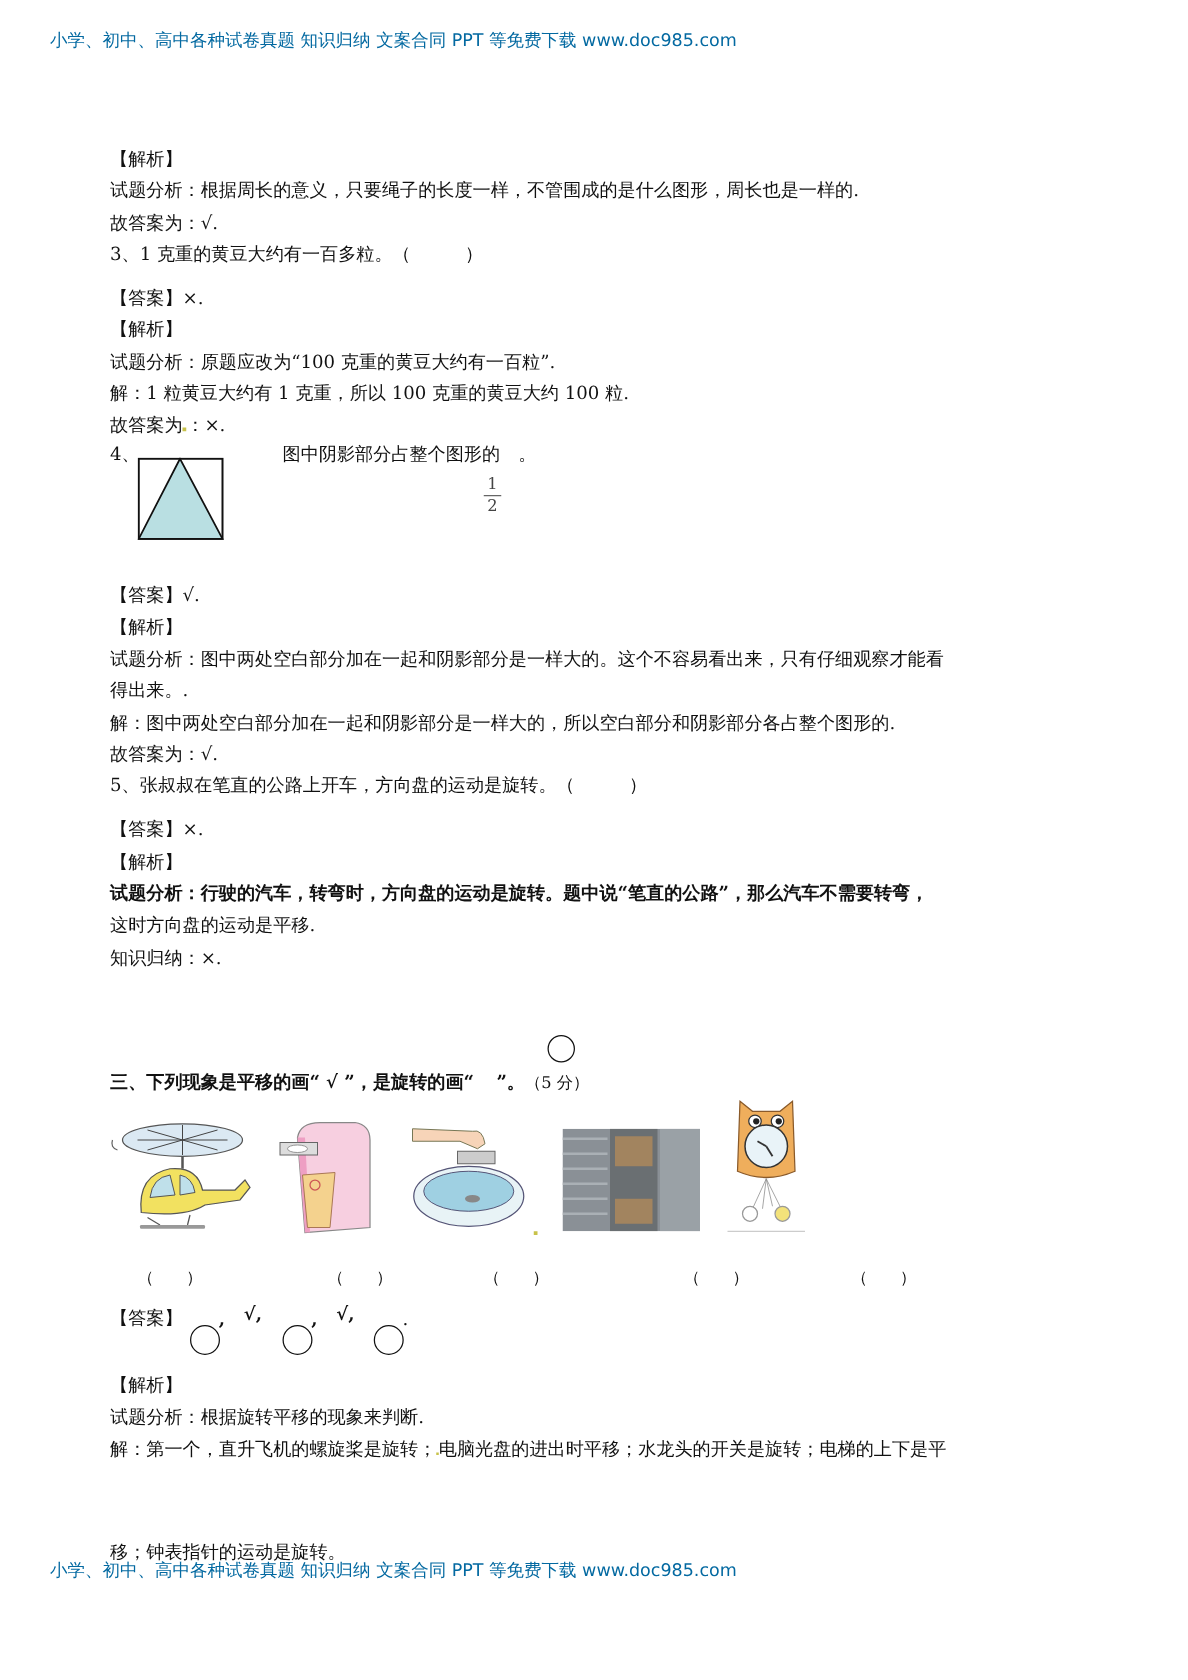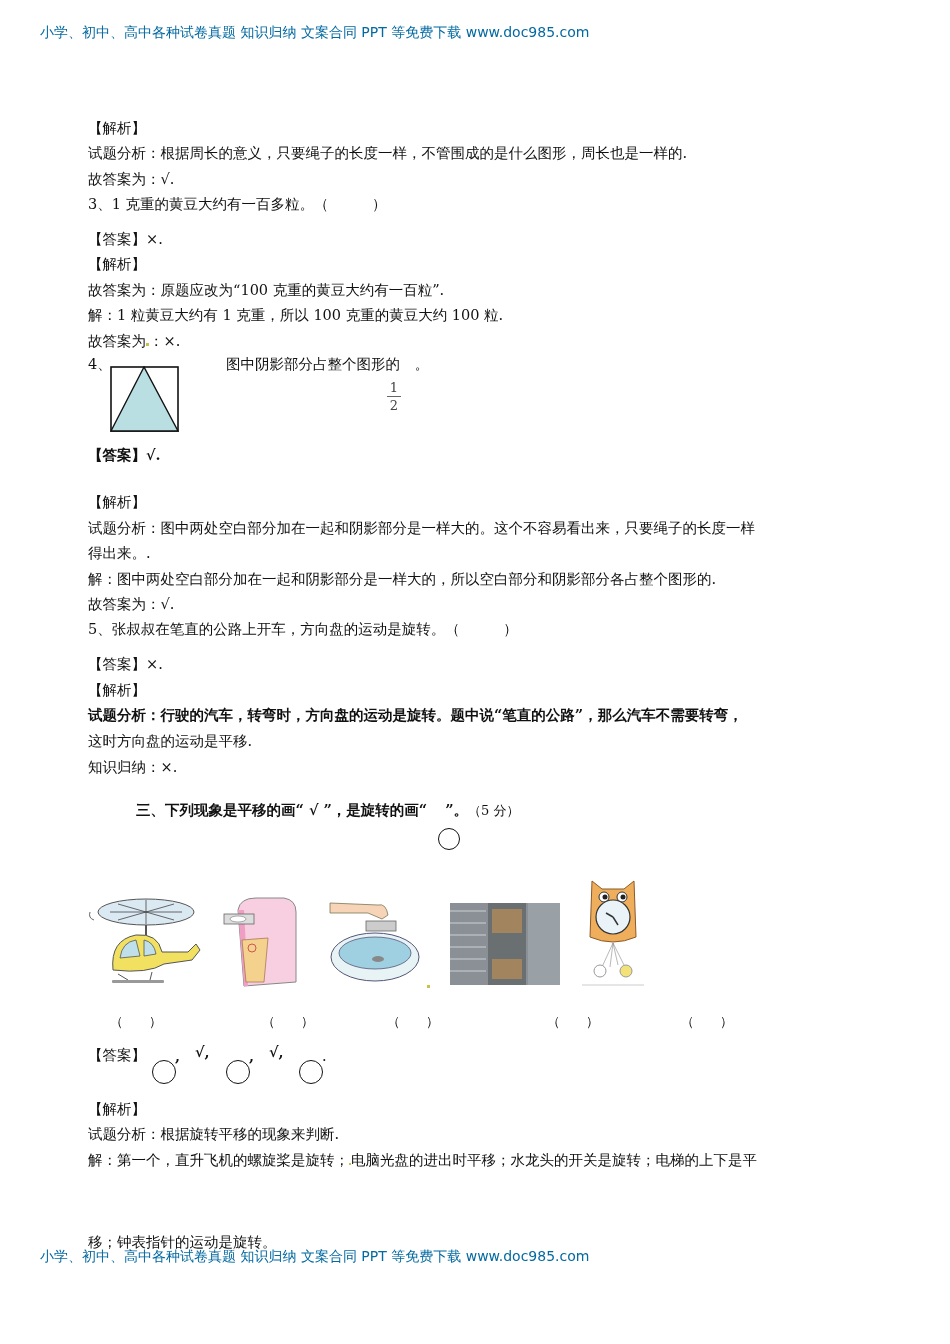--- a/index.html
+++ b/index.html
@@ -21,58 +21,58 @@
 
 <div class="abs ln" style="top:118px;">【解析】</div>
 <div class="abs ln" style="top:143px;">试题分析：根据周长的意义，只要绳子的长度一样，不管围成的是什么图形，周长也是一样的.</div>
 <div class="abs ln" style="top:169px;">故答案为：√.</div>
 
 <div class="abs ln" style="top:194px;">3、1 克重的黄豆大约有一百多粒。（　　　）</div>
 <div class="abs ln" style="top:229px;">
   <span>【答案】</span><span>×.</span>
 </div>
 <div class="abs ln" style="top:254px;">【解析】</div>
-<div class="abs ln" style="top:280px;">故答案为：原题应改为“100 克重的黄豆大约有一百粒”.</div>
+<div class="abs ln" style="top:280px;">试题分析：原题应改为“100 克重的黄豆大约有一百粒”.</div>
 <div class="abs ln" style="top:305px;">解：1 粒黄豆大约有 1 克重，所以 100 克重的黄豆大约 100 粒.</div>
 <div class="abs ln" style="top:331px;">
   <span>故答案为</span><span class="hl"></span><span>：×.</span>
 </div>
 
 <div class="abs ln" style="top:354px;">4、</div>
 <div class="abs ln" style="top:354px; left:188px;margin-left:38px;">图中阴影部分占整个图形的　。</div>
 <div class="abs" style="left:110px; top:366px;">
   <svg width="70" height="66" viewBox="0 0 70 66">
     <rect x="1" y="1" width="67" height="64" fill="#fff" stroke="#111" stroke-width="1.6"></rect>
     <polygon points="34,1 1,65 68,65" fill="#b9dfe2" stroke="#111" stroke-width="1.4"></polygon>
   </svg>
 </div>
 <div class="abs" style="left:387px; top:380px; width:14px; text-align:center; font-size:13px; color:#444;">
   <div>1</div>
   <div style="border-top:1px solid #666; margin:1px 0;"></div>
   <div>2</div>
 </div>
-<div class="abs ln" style="top:445px;font-weight:bold;">
+<div class="abs ln" style="top:467px;">
   <span>【答案】</span><span>√.</span>
 </div>
 <div class="abs ln" style="top:492px;">【解析】</div>
-<div class="abs ln" style="top:518px;">试题分析：图中两处空白部分加在一起和阴影部分是一样大的。这个不容易看出来，只要绳子的长度一样</div>
+<div class="abs ln" style="top:518px;">试题分析：图中两处空白部分加在一起和阴影部分是一样大的。这个不容易看出来，只有仔细观察才能看</div>
 <div class="abs ln" style="top:543px;">得出来。.</div>
 <div class="abs ln" style="top:569px;">解：图中两处空白部分加在一起和阴影部分是一样大的，所以空白部分和阴影部分各占整个图形的.</div>
 <div class="abs ln" style="top:594px;">故答案为：√.</div>
 
 <div class="abs ln" style="top:619px;">5、张叔叔在笔直的公路上开车，方向盘的运动是旋转。（　　　）</div>
 <div class="abs ln" style="top:654px;">
   <span>【答案】</span><span>×.</span>
 </div>
 <div class="abs ln" style="top:680px;">【解析】</div>
 <div class="abs ln" style="top:705px;font-weight:bold;">试题分析：行驶的汽车，转弯时，方向盘的运动是旋转。题中说“笔直的公路”，那么汽车不需要转弯，</div>
 <div class="abs ln" style="top:731px;">这时方向盘的运动是平移.</div>
 <div class="abs ln" style="top:757px;">知识归纳：×.</div>
 
-<div class="abs ln bold" style="top:800px;margin-left:48px;">
+<div class="abs ln bold" style="top:856px;">
   <span>三、下列现象是平移的画“ √ ”，是旋转的画“</span><span style="display:inline-block; width:18px;"></span><span>”。</span><span style="font-weight:normal; font-size:13px;">（5 分）</span>
 </div>
 <div class="abs circle" style="left:438px; top:828px; width:20px; height:20px;"></div>
 
 <div class="abs" style="left:88px; top:890px;">
   <svg width="122" height="100" viewBox="0 0 122 100">
     <ellipse cx="58" cy="22" rx="48" ry="13" fill="#dbe9f3" stroke="#555" stroke-width="1"></ellipse>
     <g stroke="#444" stroke-width="0.8">
         <line x1="30" y1="14" x2="86" y2="30"></line>
         <line x1="30" y1="30" x2="86" y2="14"></line>

